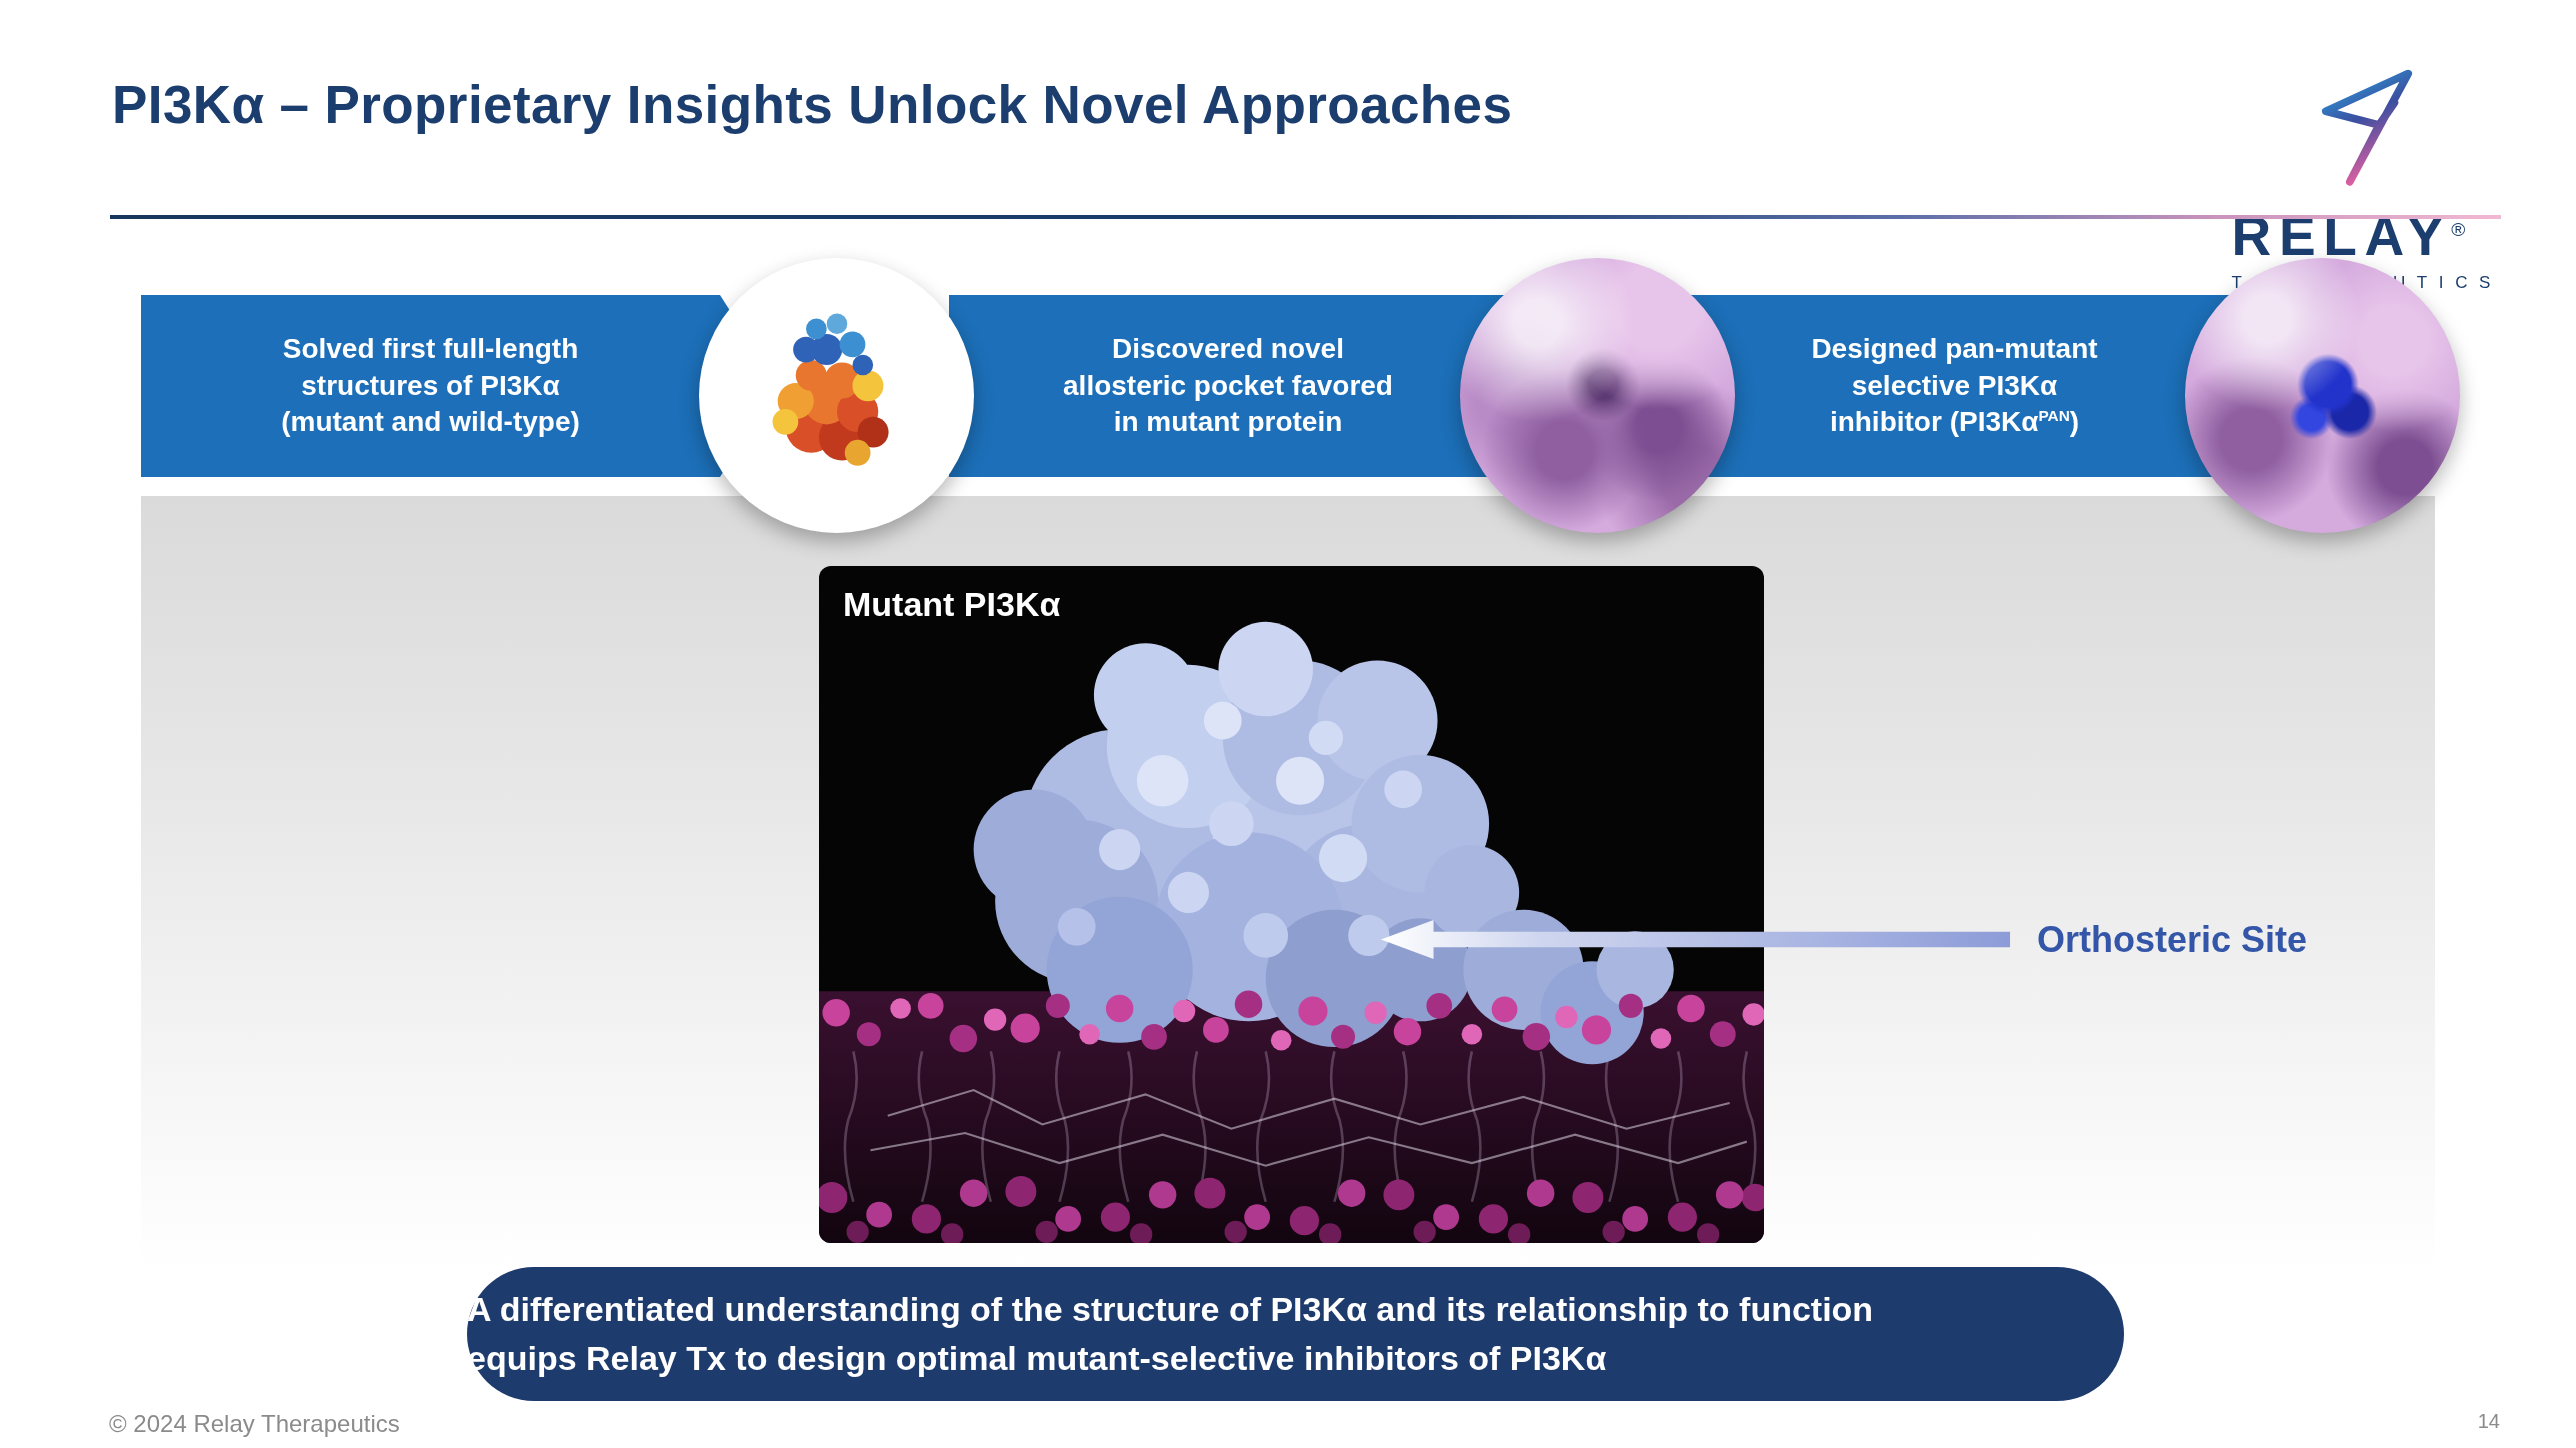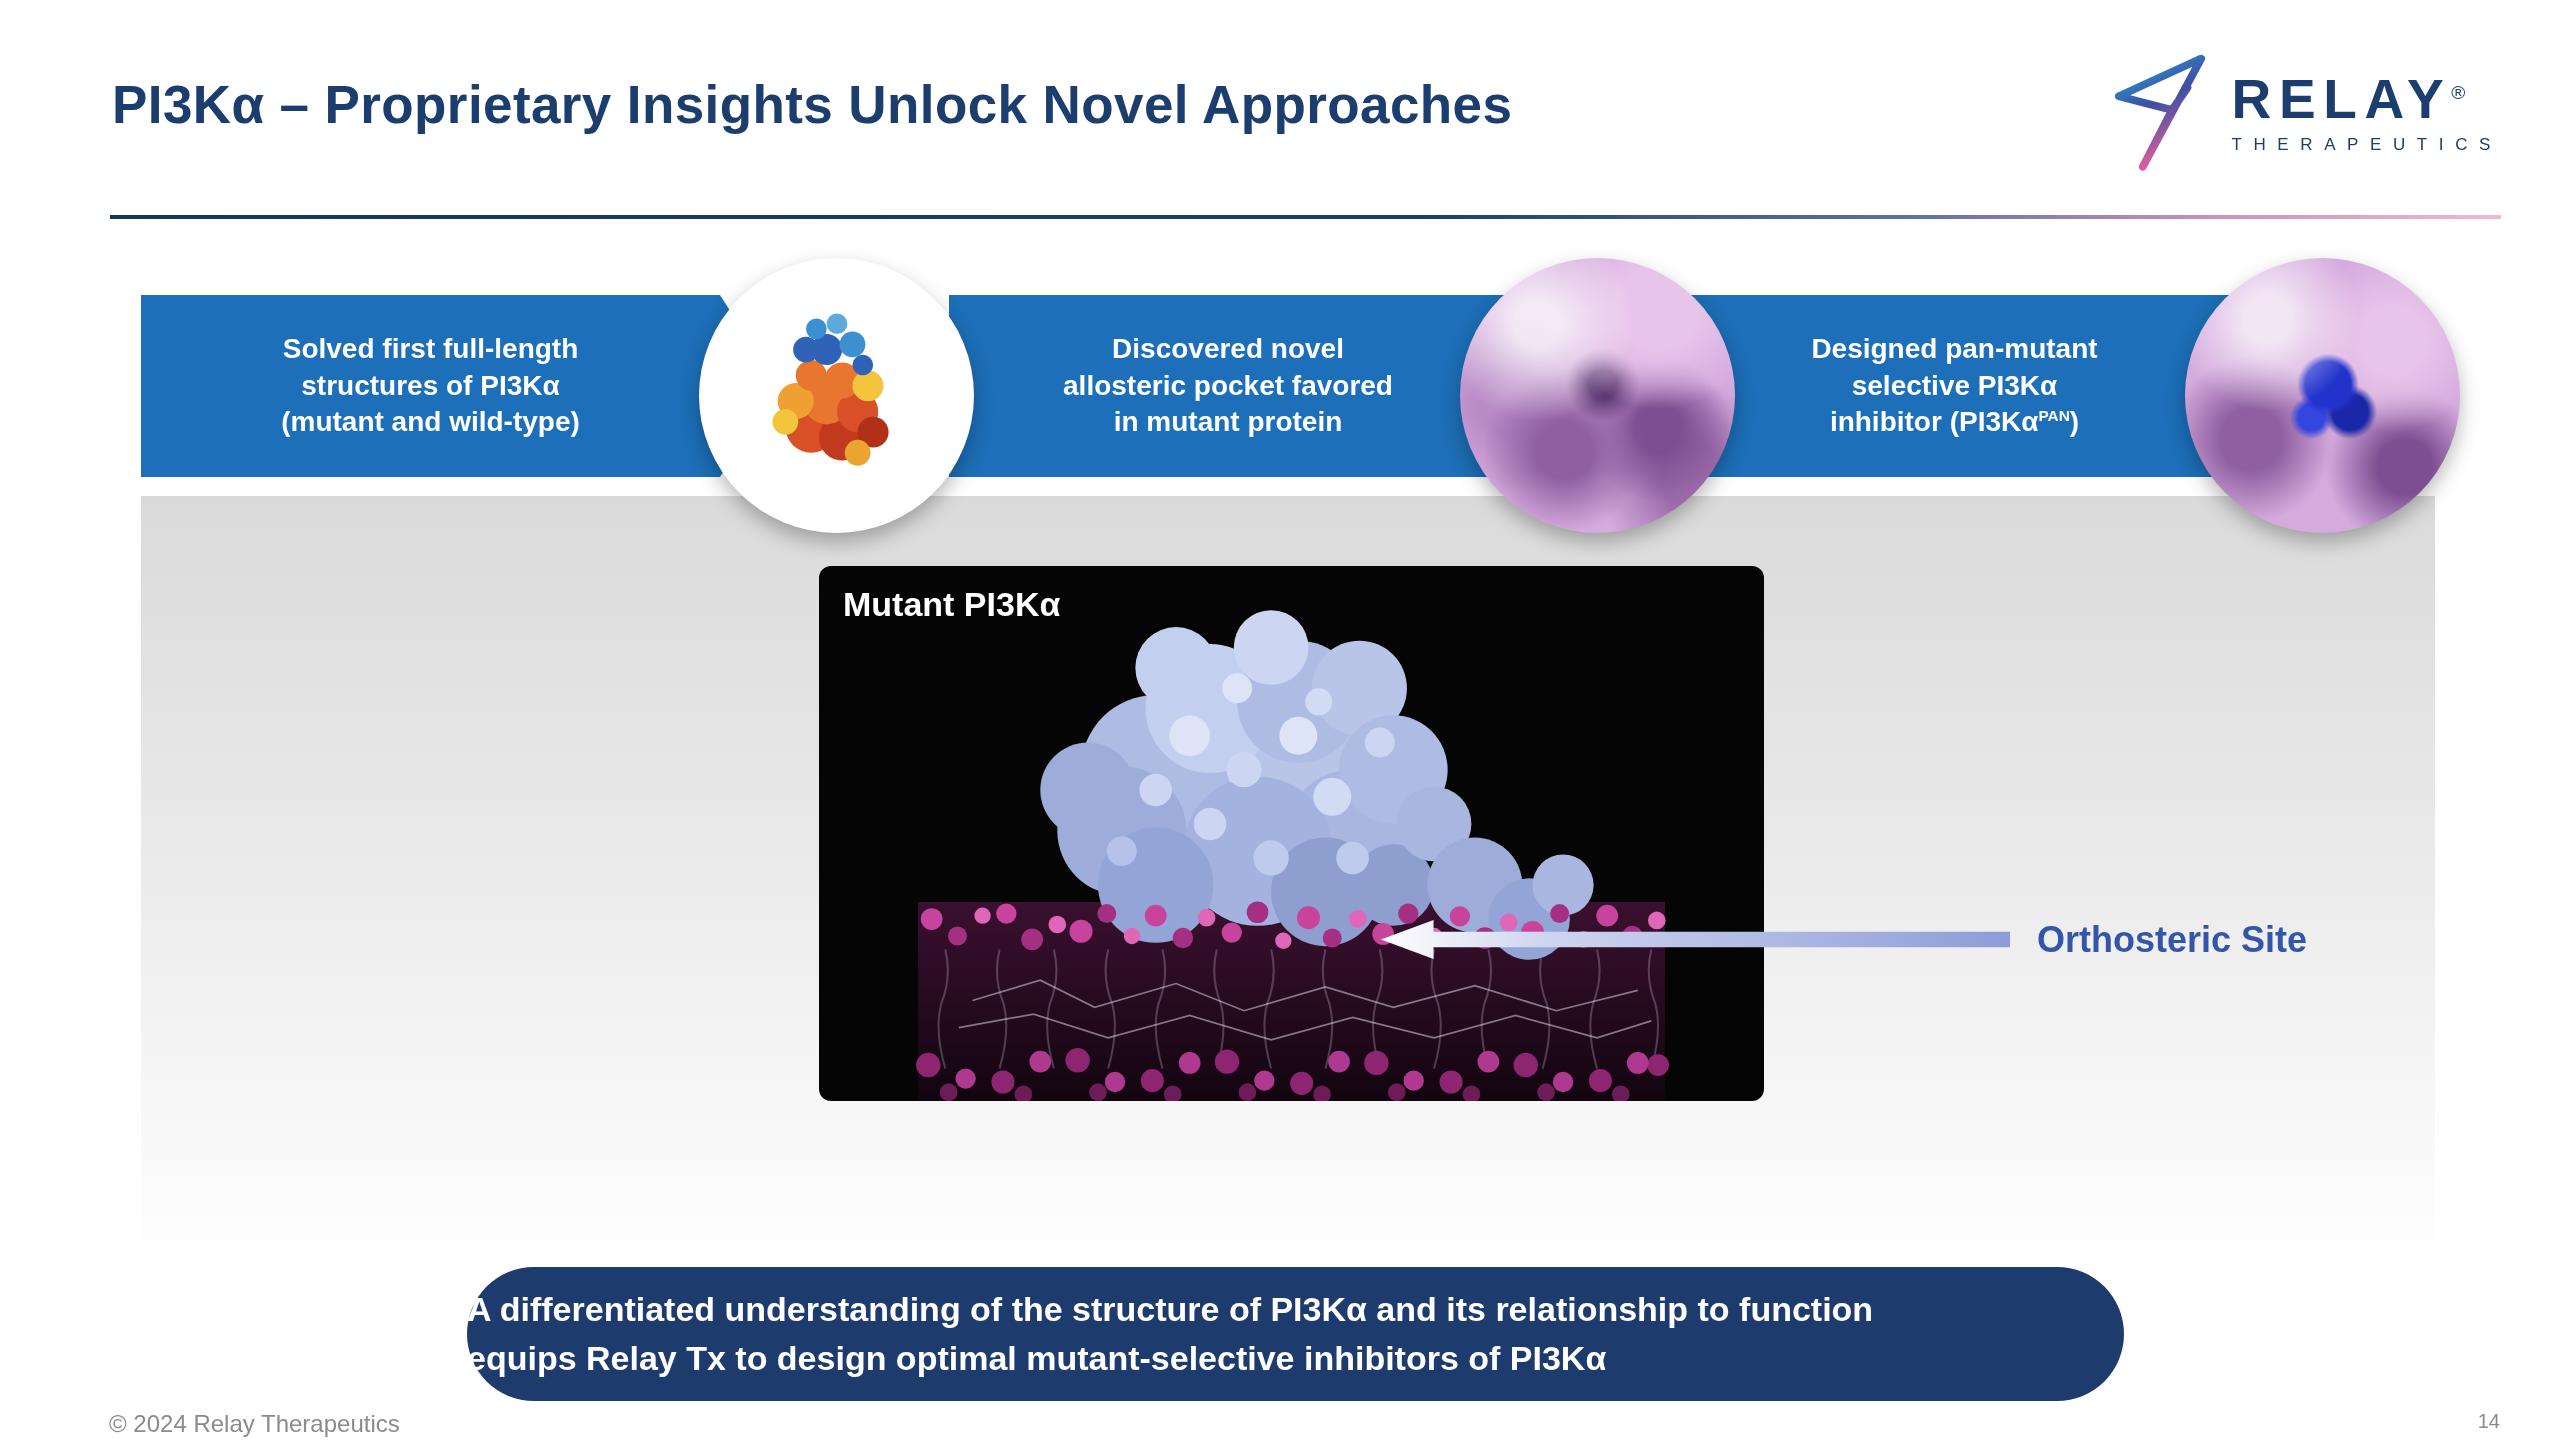--- a/index.html
+++ b/index.html
@@ -5,21 +5,21 @@
   * { margin:0; padding:0; box-sizing:border-box; }
   html,body { width:2576px; height:1449px; }
   body { font-family:"Liberation Sans", sans-serif; background:#ffffff; overflow:hidden; }
   .slide { position:relative; width:2576px; height:1449px; background:#ffffff;border-radius:15px; }
 
   
   .title { position:absolute; left:112px; top:74px; font-size:53px; font-weight:bold; color:#1B3E6F; letter-spacing:0.4px; }
   .divider { position:absolute; left:110px; top:215px; width:2391px; height:4.3px;
              background:linear-gradient(90deg,#16365C 0%,#1B3E6F 55%,#5C6FA8 75%,#C893BC 88%,#F2B9D3 100%); }
 
-  .logo { position:absolute; right:74px; top:50px; display:flex; align-items:center; gap:17px; }
+  .logo { position:absolute; right:74px; top:65px; display:flex; align-items:center; gap:17px;flex-direction:column; }
   .logo-mark { width:110px; height:127px; }
   .logo-text { display:flex; flex-direction:column; }
   .logo-brand { font-size:55px; font-weight:bold; color:#1B3E6F; letter-spacing:7.7px; line-height:1; }
   .logo-brand sup { font-size:19px; font-weight:normal; vertical-align:super; }
   .logo-tagline { font-size:17px; color:#1B3E6F; letter-spacing:11.6px; margin-top:8.6px; }
 
   
   .banner { position:absolute; top:295px; height:182px; background:#1C6FB8; color:#ffffff;
             display:flex; flex-direction:column; justify-content:center; text-align:center;
             font-weight:bold; font-size:28px; line-height:1.32; z-index:1; }
@@ -52,21 +52,21 @@
       radial-gradient(circle at 76% 30%, #E7C4EA 0 12%, transparent 32%),
       radial-gradient(circle at 24% 66%, #8F5FA0 0 11%, transparent 30%),
       radial-gradient(circle at 80% 76%, #7D4F92 0 9%, transparent 26%),
       #D5ABDE; }
 
   
   .stage { position:absolute; left:141px; top:496px; width:2294px; height:773px; z-index:0;
            background:linear-gradient(to bottom,#DADADA 0%,#E6E6E6 35%,#F8F8F8 82%,#FFFFFF 100%); }
 
   
-  .figure { position:absolute; left:819px; top:566px; width:945px; height:535px; background:#050505;
+  .figure { position:absolute; left:819px; top:566px; width:945px; height:677px; background:#050505;
             border-radius:12px; overflow:hidden; z-index:1; }
   .figure-label { position:absolute; left:24px; top:19px; color:#ffffff; font-weight:bold; font-size:34px; z-index:2; }
   .figure svg { position:absolute; left:0; top:0; width:100%; height:100%; }
 
   
   .site-arrow { position:absolute; left:1377px; top:920px; width:637px; height:39px; z-index:5; }
   .site-label { position:absolute; left:2037px; top:919px; font-size:36px; font-weight:bold; color:#3456A8; z-index:5; }
 
   
   .takeaway { position:absolute; left:467px; top:1267px; width:1657px; height:134px; background:#1E3B6D;

